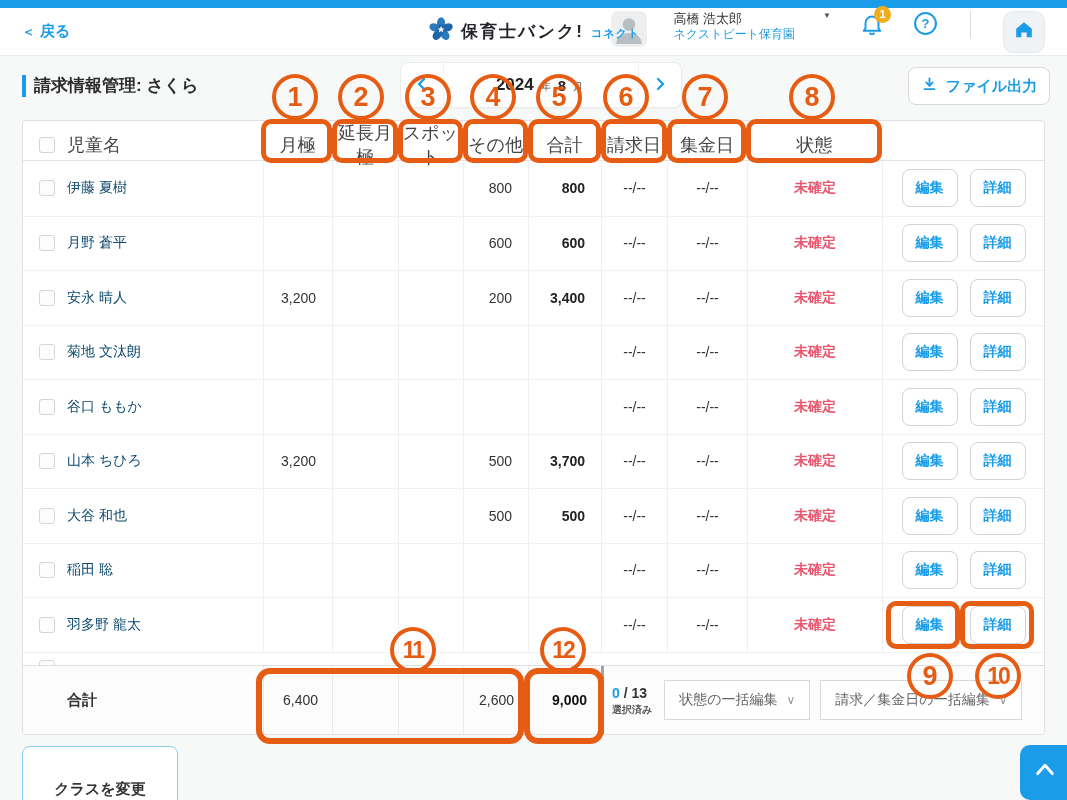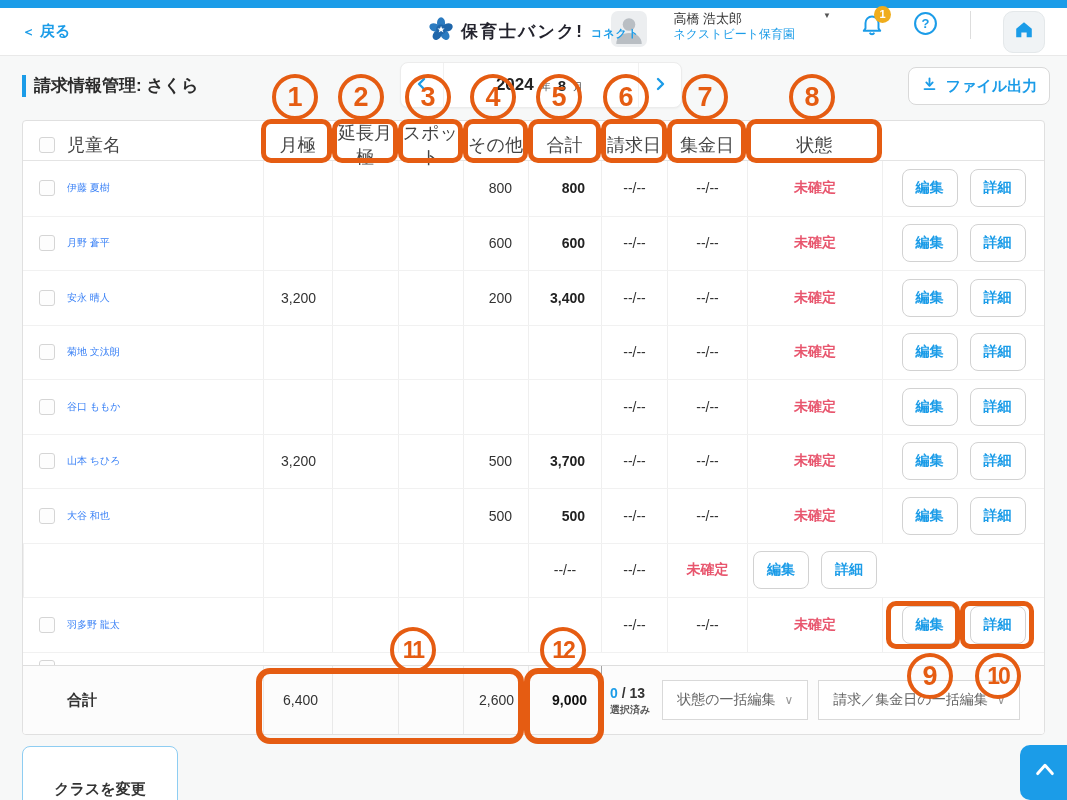--- a/index.html
+++ b/index.html
@@ -53,42 +53,42 @@
   
   .tablebox { position:absolute; top:120px; left:22px; width:1023px; height:615px; background:#fff;
               border:1px solid #e0e0e0; border-radius:4px; overflow:hidden; }
   .grid { display:grid; grid-template-columns:240px 69px 66px 65px 65px 73px 66px 80px 135px 1fr; align-items:center; }
   .thead { height:40px; border-bottom:1px solid #e4e4e4; }
   .th { font-size:18px; color:#444; text-align:center; }
   .namecell { display:flex; align-items:center; gap:12px; padding-left:16px; }
   .cbx { width:16px; height:16px; border:1.5px solid #d5d5d5; border-radius:3px; background:#fdfdfd; flex:none; cursor:pointer; }
   .t-row { height:54.5px; border-top:1px solid #f1f1f1; }
   .t-row:first-child { border-top:none; }
-  .name { font-size:10px; color:#3b82f6; }
+  .name { font-size:14px; color:#0c4a6e; }
   .v { align-self:stretch; display:flex; align-items:center; justify-content:flex-end;
        padding-right:16px; border-left:1px solid #efefef; font-size:14px; color:#333; }
   .vc { justify-content:center; padding-right:0; }
   .total { font-weight:bold; color:#222; }
   .status { font-weight:bold; color:var(--status-red,#e8566e); font-size:14px; }
   .actions { align-self:stretch; display:flex; align-items:center; justify-content:center; gap:12px; border-left:1px solid #efefef; }
   .mini-btn { width:56px; height:38px; background:#fff; border:1px solid #d2d2d2; border-radius:8px;
               color:var(--accent-blue,#1b9ce8); font-size:14px; font-weight:bold; cursor:pointer;
               font-family:inherit; }
   .partial-row { height:16px; border-top:1px solid #f1f1f1; overflow:hidden; }
   .partial-row .cbx { margin:7px 0 0 16px; }
 
   
   .tfoot { position:absolute; left:0; bottom:0; width:100%; height:69px; background:#fcfcfc;
            border-top:1px solid #dedede; display:grid;
            grid-template-columns:240px 69px 66px 65px 65px 73px 1fr; align-items:center; }
   .f-label { font-size:15px; font-weight:bold; color:#333; padding-left:44px; }
   .f-val { align-self:stretch; display:flex; align-items:center; justify-content:flex-end;
            padding-right:14px; font-size:14px; color:#333; border-left:1px solid #e9e9e9; }
   .f-total { font-weight:bold; color:#111; }
-  .f-right { align-self:stretch; display:flex; align-items:center; gap:10px; padding-left:8px; border-left:1px solid #a3a3a3; }
+  .f-right { align-self:stretch; display:flex; align-items:center; gap:10px; padding-left:8px; border-left:3px solid #a3a3a3; }
   .sel-block { line-height:1.3; margin-right:2px; }
   .sel-top { font-size:14px; font-weight:bold; color:#333; white-space:nowrap; }
   .sel-top .sel-count { color:var(--accent-blue,#1b9ce8); }
   .sel-label { font-size:10px; font-weight:bold; color:#555; }
   .bulk-btn { height:40px; background:#fff; border:1px solid #d9d9d9; border-radius:0; color:#666;
               font-size:14px; padding:0 14px; display:flex; align-items:center; gap:9px; cursor:pointer;
               font-family:inherit; white-space:nowrap; }
   .bulk-btn .dd { color:#999; font-size:12px; }
 
   
@@ -366,20 +366,24 @@
     <span class="v vc">--/--</span>
     <span class="v vc">--/--</span>
     <span class="v vc status">未確定</span>
     <div class="actions">
       <button class="mini-btn">編集</button>
       <button class="mini-btn">詳細</button>
     </div>
   </div>
 
   <div class="grid t-row">
+    <div class="namecell">
+      <div class="cbx"></div>
+      <span class="name">稲田 聡</span>
+    </div>
     <span class="v"></span>
     <span class="v"></span>
     <span class="v"></span>
     <span class="v"></span>
     <span class="v total"></span>
     <span class="v vc">--/--</span>
     <span class="v vc">--/--</span>
     <span class="v vc status">未確定</span>
     <div class="actions">
       <button class="mini-btn">編集</button>

